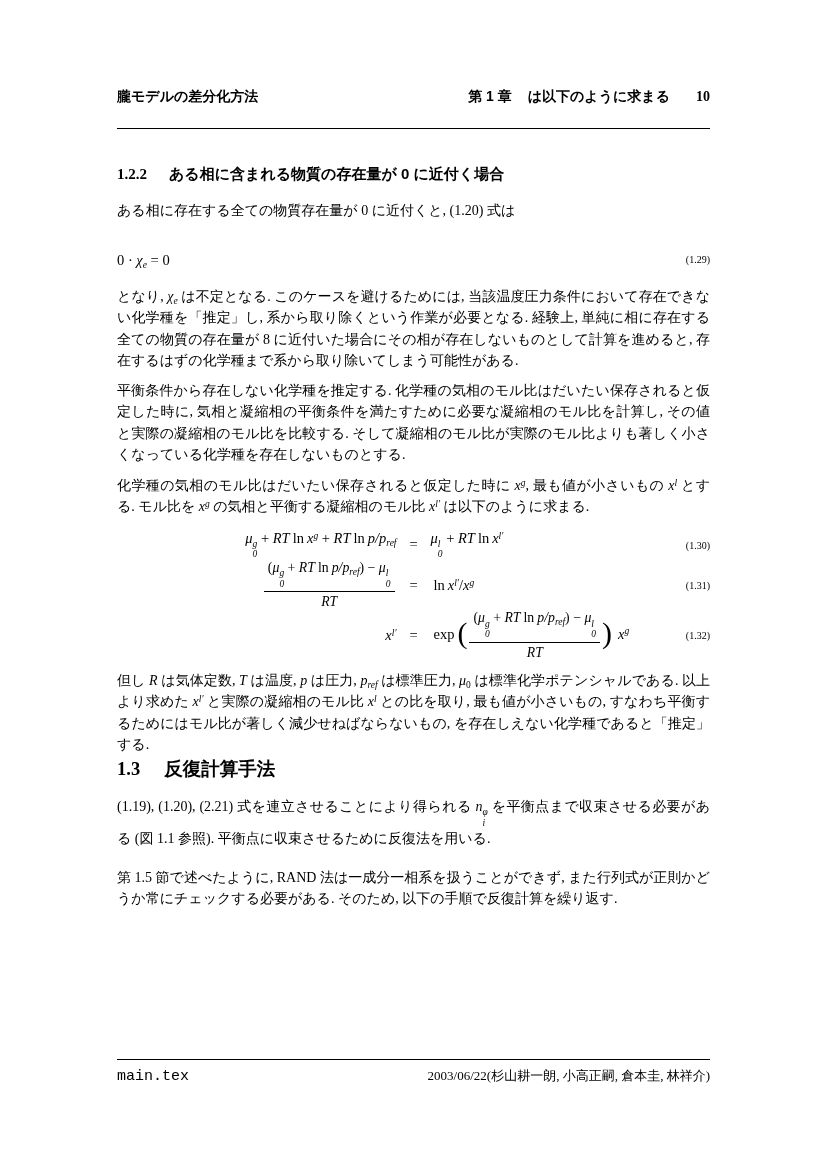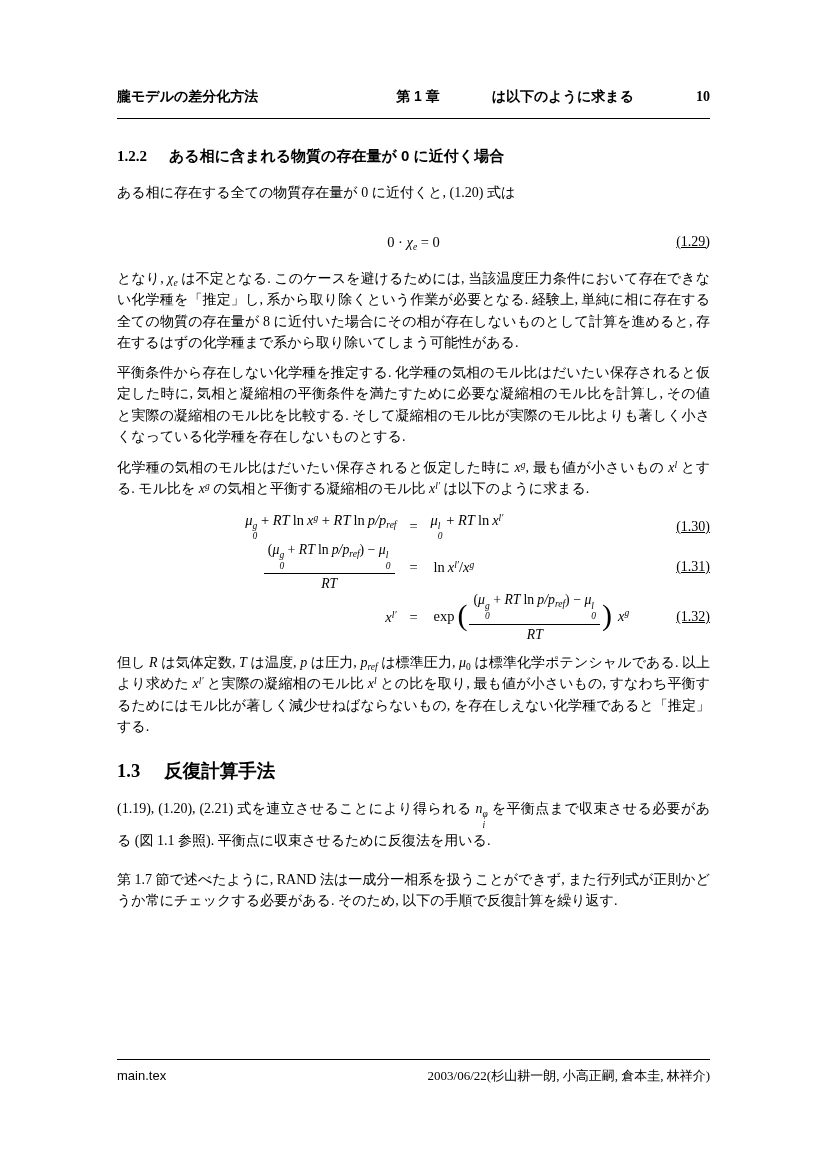--- a/index.html
+++ b/index.html
@@ -14,35 +14,35 @@
     overflow:hidden;
   }
   .content {
     position:absolute; left:117px; top:0; width:593px;
   }
   
   .header {
     margin-top:88px;
     display:flex; justify-content:space-between; align-items:flex-end;
     border-bottom:1.5px solid #000;
-    padding-bottom:12px;
+    padding-bottom:22px;
     font-weight:bold; font-size:14px;
     font-family:"Liberation Sans","DejaVu Sans",sans-serif;
   }
-  .header .hright { display:flex; align-items:baseline;gap:36px; }
+  .header .hright { display:flex; align-items:baseline; }
   .header .hchap { margin-right:16px; }
   .header .hpage { margin-left:26px; font-family:"Liberation Serif","DejaVu Serif",serif; }
   
   .sec3 {
-    margin-top:28px; font-size:15px; font-weight:bold;
+    margin-top:36px; font-size:15px; font-weight:bold;
     font-family:"Liberation Sans","DejaVu Sans",sans-serif;
   }
   .sec3 .secnum { margin-right:22px; font-family:"Liberation Serif","DejaVu Serif",serif; }
   .sec2 {
-    margin-top:20px; font-size:18.5px; font-weight:bold;
+    font-size:18.5px; font-weight:bold;
     font-family:"Liberation Sans","DejaVu Sans",sans-serif;
   }
   .sec2 .secnum { margin-right:24px; font-family:"Liberation Serif","DejaVu Serif",serif; }
   
   p.body {
     font-size:14px; line-height:21.5px; text-align:justify;
   }
   .mt16 { margin-top:16px; }
   .mt14 { margin-top:14px; }
   .mt9  { margin-top:9px; }
@@ -52,45 +52,45 @@
   
   .it { font-style:italic; }
   sup { font-size:9.5px; line-height:0; vertical-align:4.5px; }
   sub { font-size:9.5px; line-height:0; vertical-align:-3px; }
   .ss {
     display:inline-flex; flex-direction:column; align-items:flex-start;
     font-size:9.5px; line-height:1.1; vertical-align:-4.5px; font-style:italic;
   }
   .gap { margin:0 3px; }
   
-  .eqcenter { position:relative; margin-top:26px; text-align:center; font-size:14.5px; min-height:24px; line-height:24px; white-space:nowrap; }
+  .eqcenter { position:relative; margin-top:26px; text-align:left; font-size:14.5px; min-height:24px; line-height:24px; white-space:nowrap; }
   .eqs { margin-top:12px; }
   .eqrow {
     position:relative; display:grid; grid-template-columns:1fr 34px 1fr;
     align-items:center; font-size:14.5px; white-space:nowrap;
   }
   .r130 { min-height:30px; }
   .r131 { min-height:44px; }
   .r132 { min-height:50px; }
   .eqrow .lhs { justify-self:end; text-align:right; }
   .eqrow .rel { text-align:center; }
   .eqrow .rhs { justify-self:start; text-align:left; }
-  .eqnum { position:absolute; right:0; top:50%; transform:translateY(-50%); font-size:14px; font-style:normal;text-decoration:underline; }
+  .eqnum { position:absolute; right:0; top:50%; transform:translateY(-50%); font-size:10px; font-style:normal; }
   .frac { display:inline-flex; flex-direction:column; align-items:center; vertical-align:middle; text-align:center; margin:0 2px; font-size:13.8px; }
   .fnum { display:block; padding:0 4px 2px; border-bottom:1px solid #000; white-space:nowrap; }
   .fden { display:block; padding-top:2px; }
   .bigp { display:inline-block; font-size:30px; line-height:1; vertical-align:middle; position:relative; top:-2px; font-weight:300; }
   
   .footer {
     position:absolute; left:117px; top:1059px; width:593px;
     border-top:1px solid #000; padding-top:7px;
     display:flex; justify-content:space-between; align-items:baseline;
     font-size:13px;
   }
-  .fname { font-family:Liberation Sans, sans-serif; font-size:13px; }
+  .fname { font-family:Liberation Mono, monospace; font-size:15px; }
 </style>
 </head>
 <body>
 
 <div class="page">
   <div class="content">
 
     <div class="header">
       <span>朧モデルの差分化方法</span>
       <span class="hright">
@@ -169,21 +169,21 @@
 
     <div class="sec2">
       <span class="secnum">1.3</span><span>反復計算手法</span>
     </div>
 
     <p class="body mt15"><span>(1.19), (1.20), (2.21) 式を連立させることにより得られる </span><span class="it">n</span><span class="ss">
           <span>φ</span>
           <span>i</span>
         </span><span> を平衡点まで収束させる必要がある (図 1.1 参照). 平衡点に収束させるために反復法を用いる.</span></p>
 
-    <p class="body mt17"><span>第 1.7 節で述べたように, RAND 法は一成分一相系を扱うことができず, また行列式が正則かどうか常にチェックする必要がある. そのため, 以下の手順で反復計算を繰り返す.</span></p>
+    <p class="body mt17"><span>第 1.5 節で述べたように, RAND 法は一成分一相系を扱うことができず, また行列式が正則かどうか常にチェックする必要がある. そのため, 以下の手順で反復計算を繰り返す.</span></p>
 
   </div>
 
   <div class="footer">
     <span class="fname">main.tex</span>
     <span>2003/06/22(杉山耕一朗, 小高正嗣, 倉本圭, 林祥介)</span>
   </div>
 </div>
 
 </body></html>

